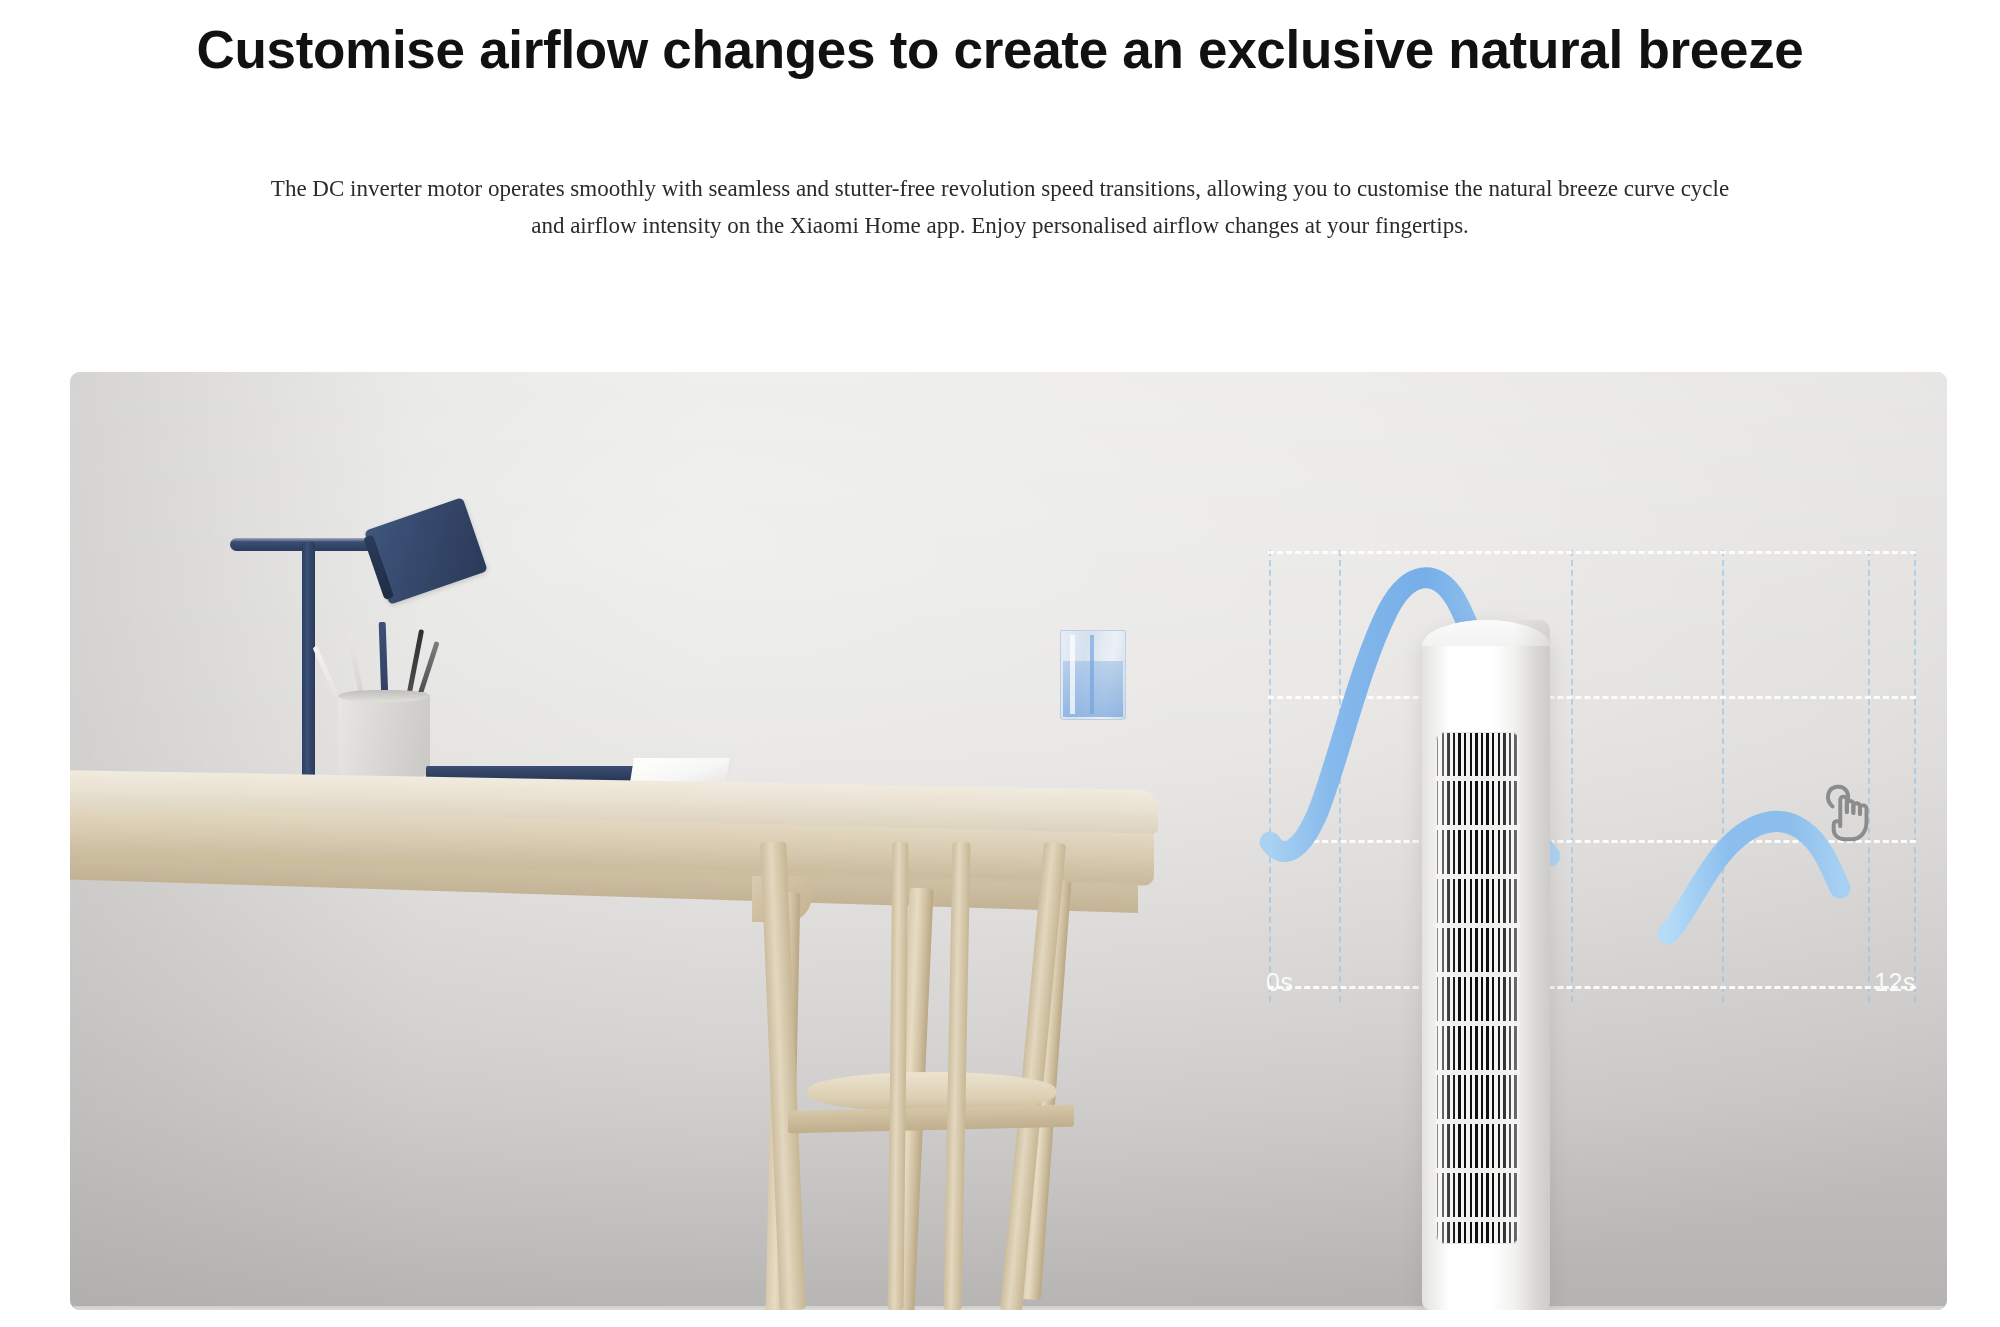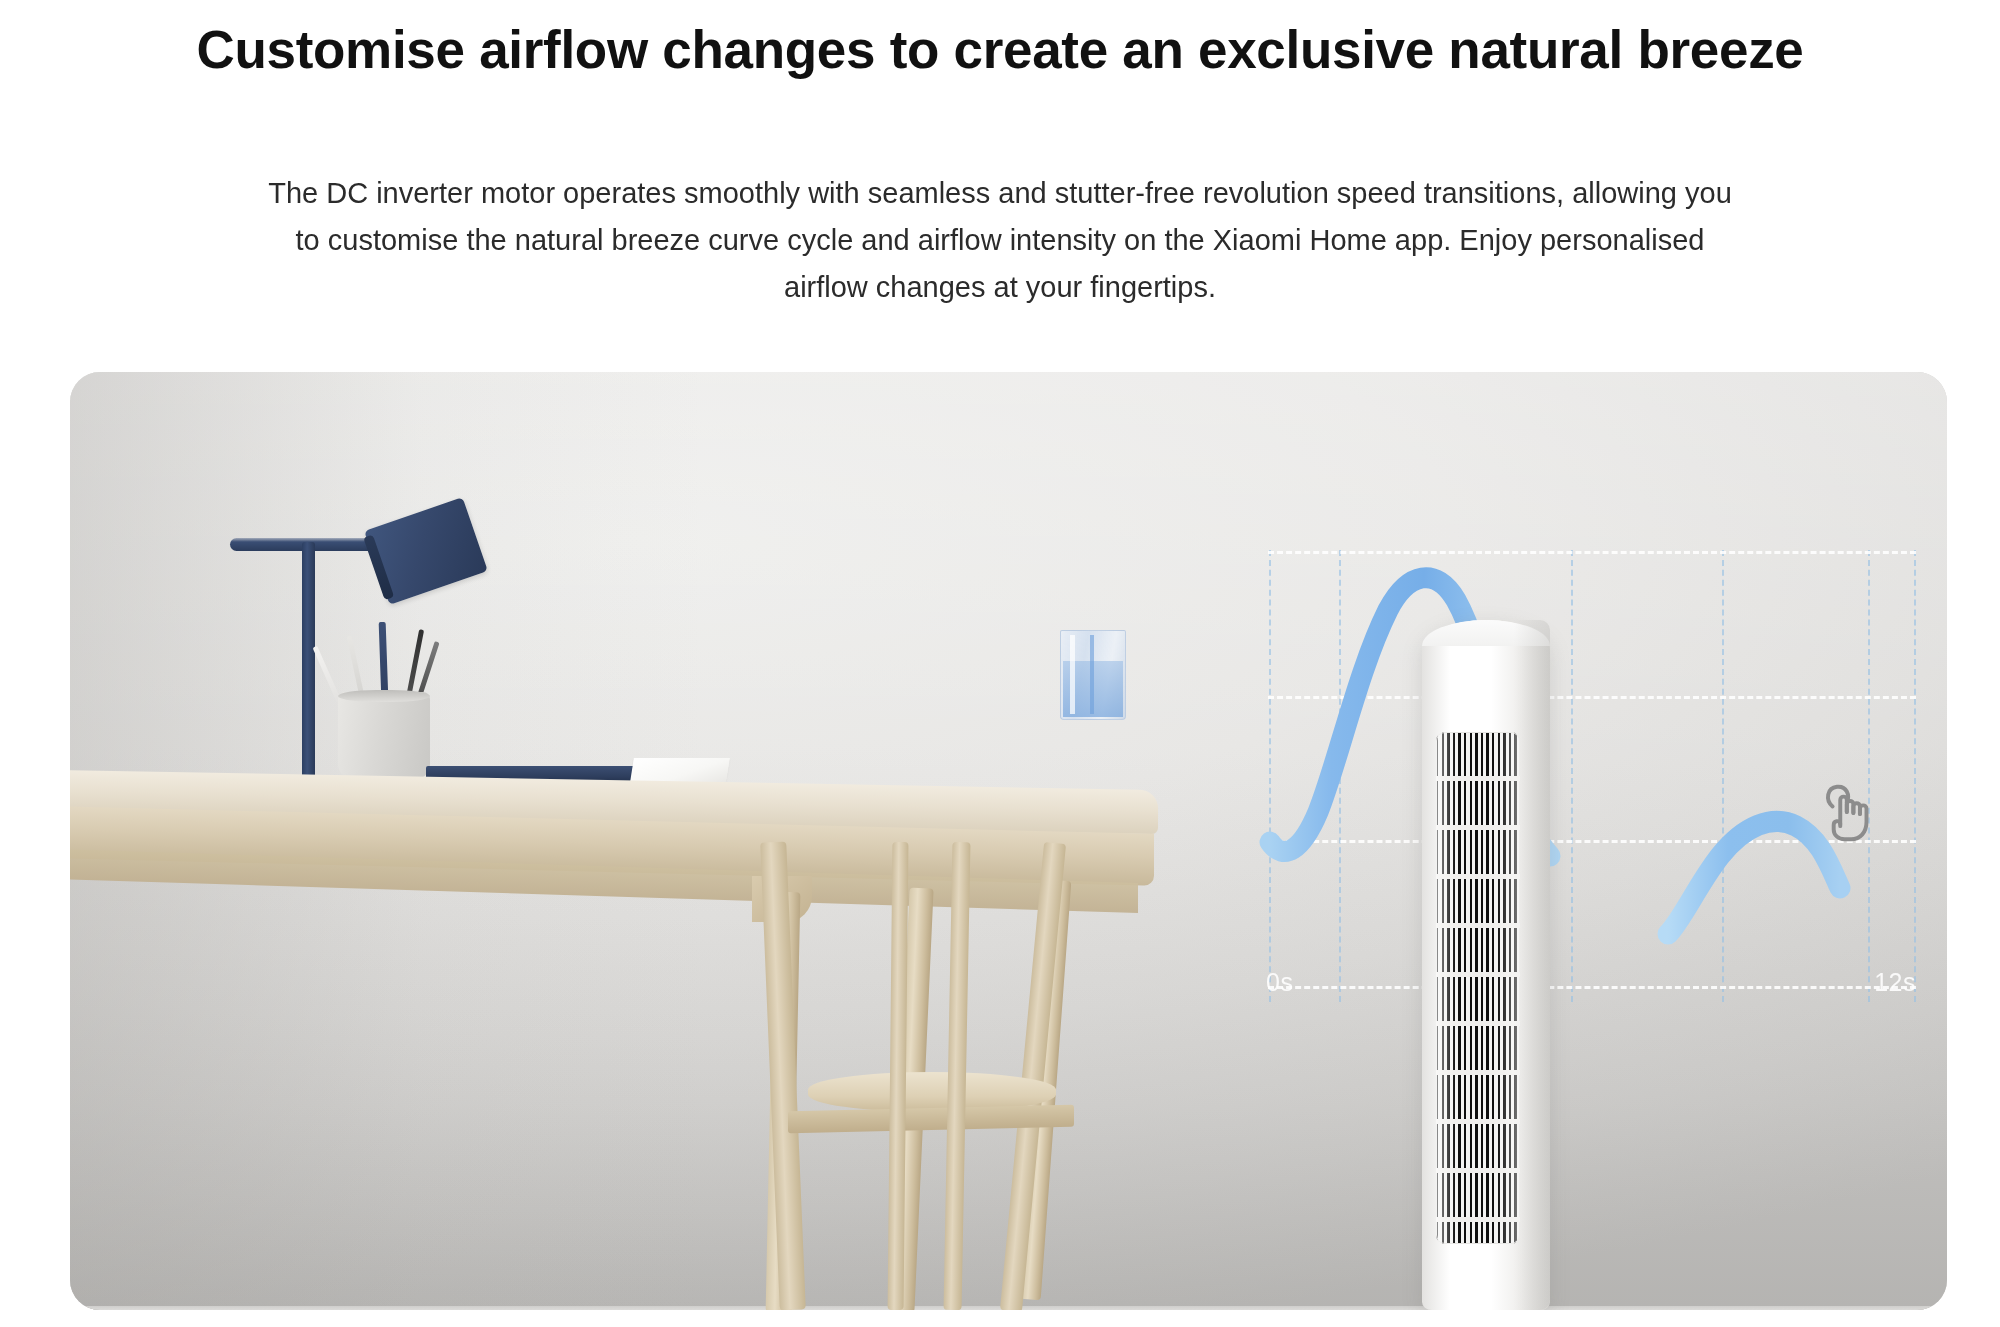--- a/index.html
+++ b/index.html
@@ -16,29 +16,29 @@
     position:absolute; left:0; top:18px; width:2000px;
     text-align:center;
     font-size:53px; line-height:1.22;
     font-weight:700; color:#111111;
     letter-spacing:-0.3px;
   }
   .subcopy {
     position:absolute; left:50%; transform:translateX(-50%);
     top:170px; width:1490px;
     text-align:center;
-    font-size:29px; line-height:1.62;
-    font-weight:400; color:#2b2b2b;
+    font-size:23px; line-height:1.62;
+    font-weight:400; color:#2b2b2b;font-family:Liberation Serif, serif;
   }
 
   
   .photo-card {
     position:absolute; left:70px; top:372px;
     width:1877px; height:938px;
-    border-radius:30px; overflow:hidden;
+    border-radius:10px; overflow:hidden;
     background:#d6d5d3;
   }
   
   .wall {
     position:absolute; inset:0;
     background:
       radial-gradient(115% 85% at 30% 18%, #ececea 0%, #e6e5e3 38%, #dedddb 62%, #d3d2d0 84%, #c9c8c6 100%);
   }
   .wall-shade {
     position:absolute; inset:0;

